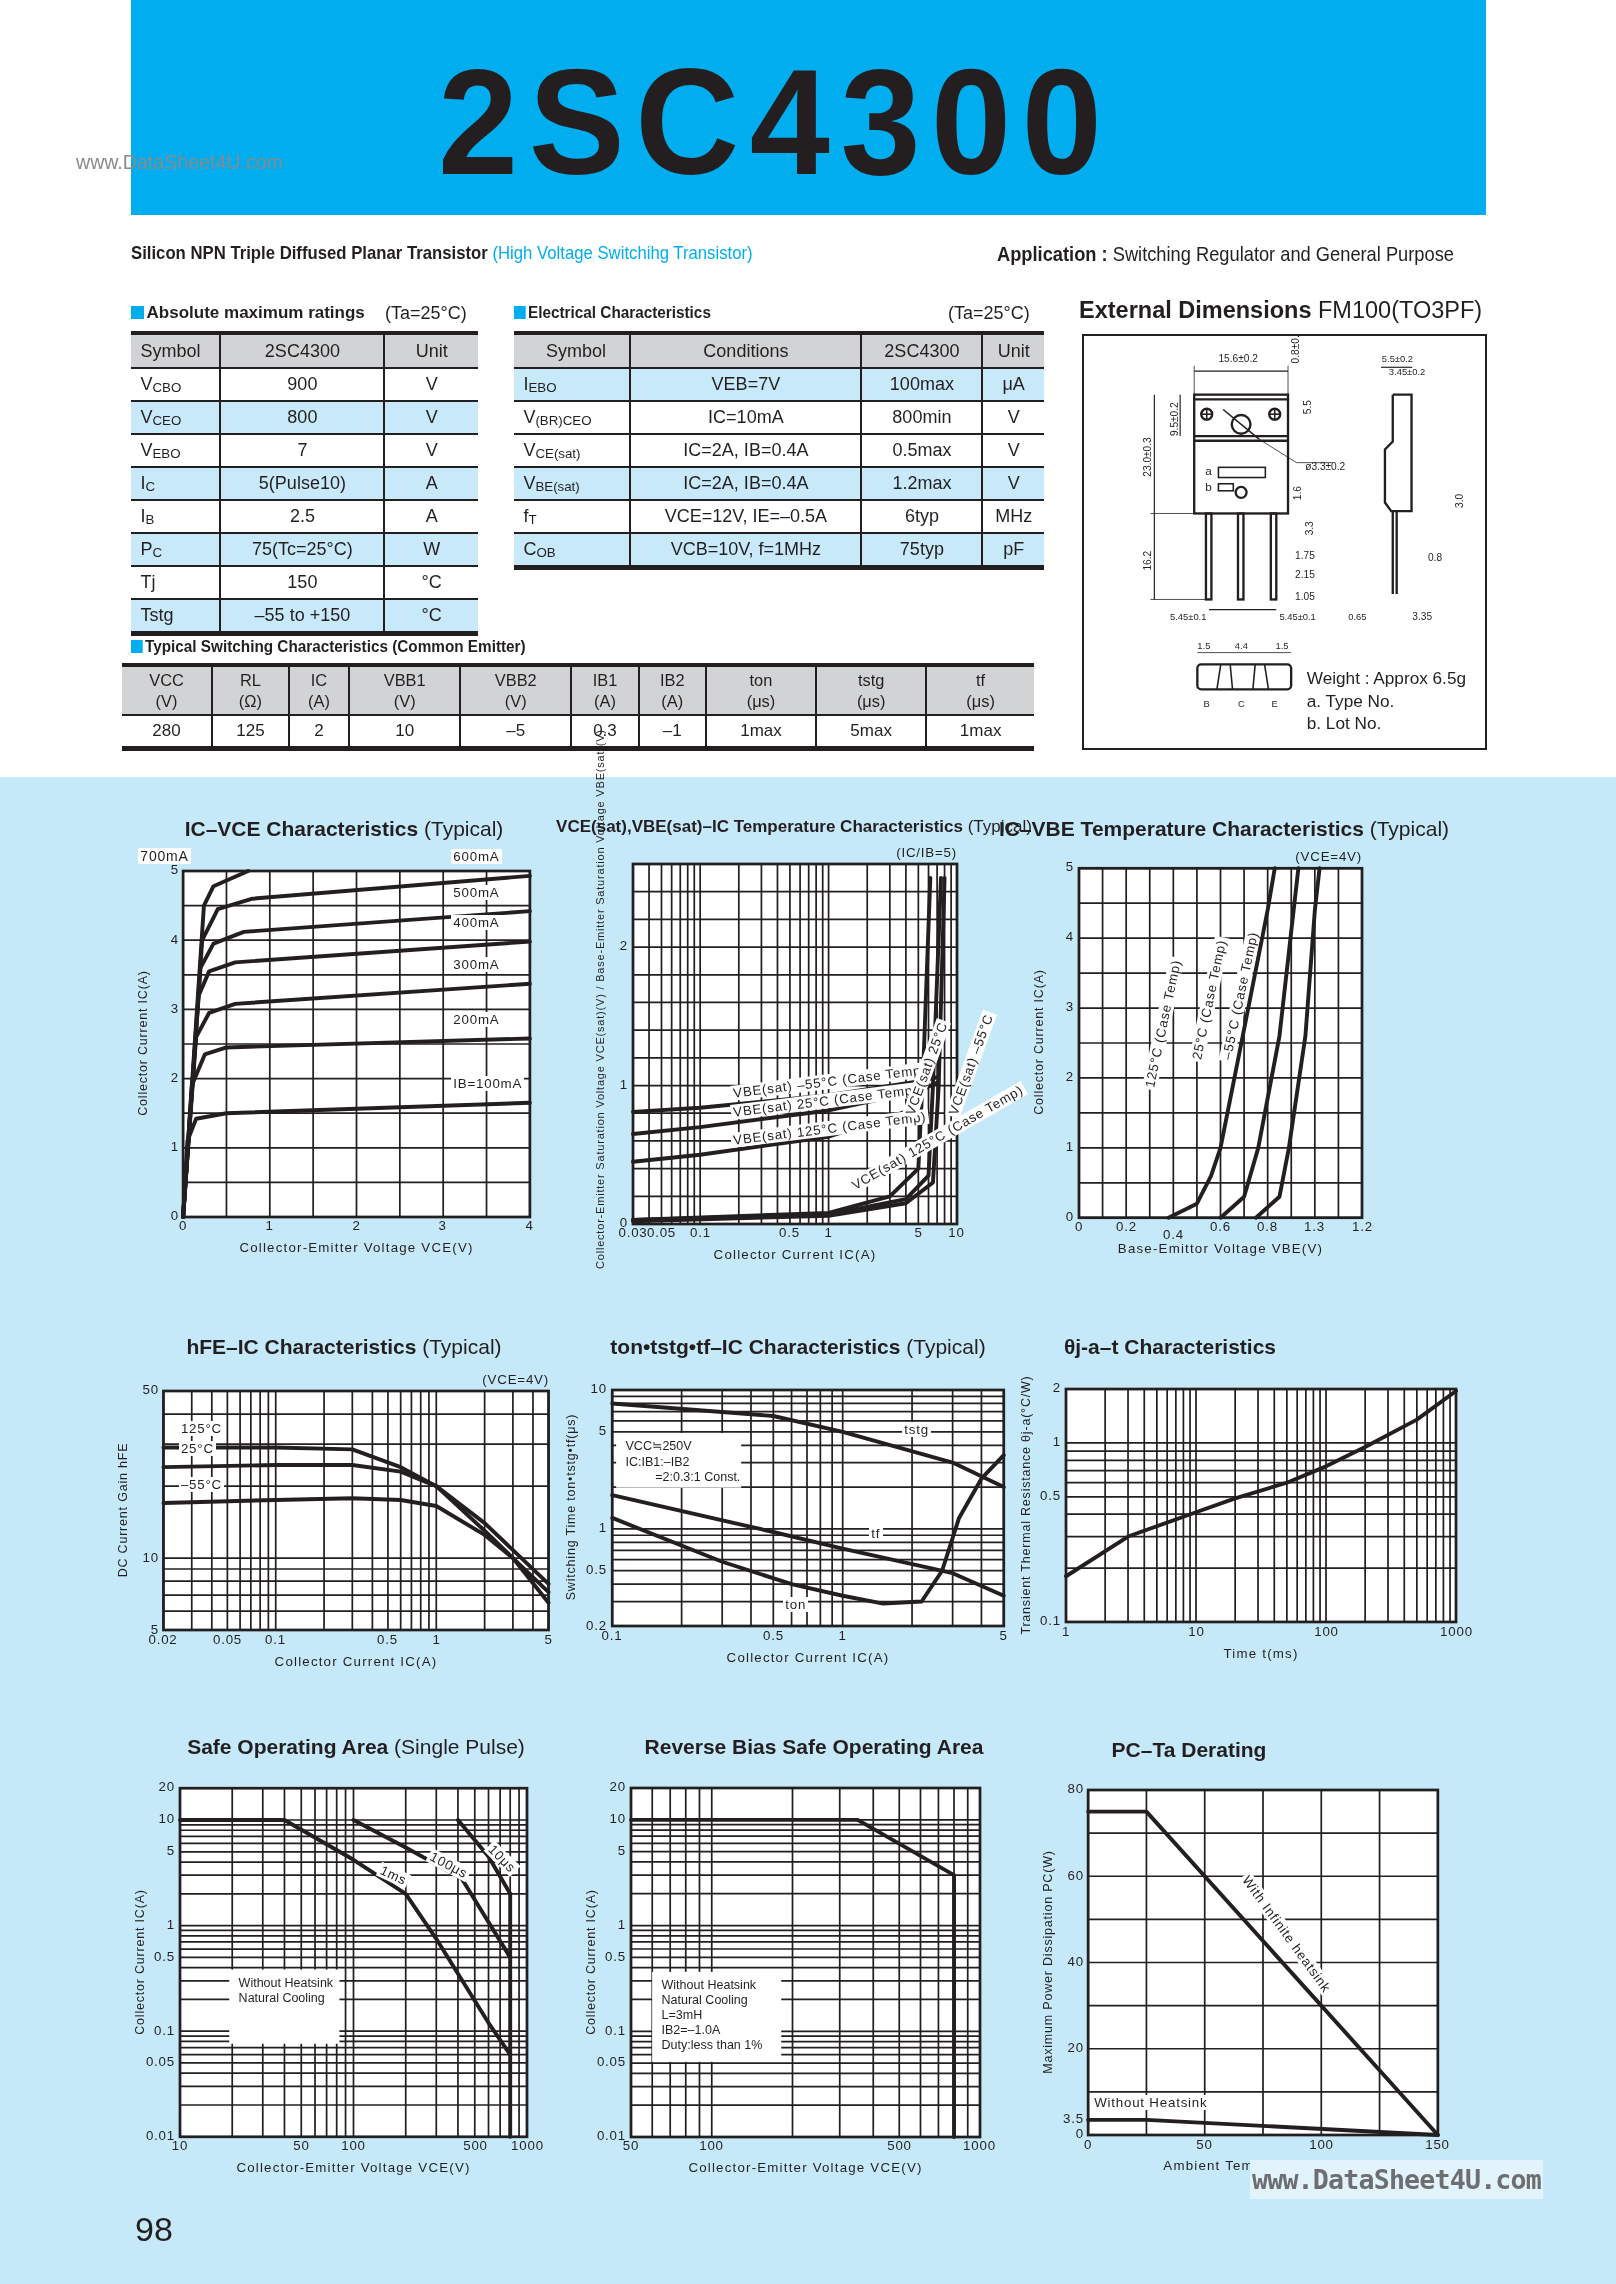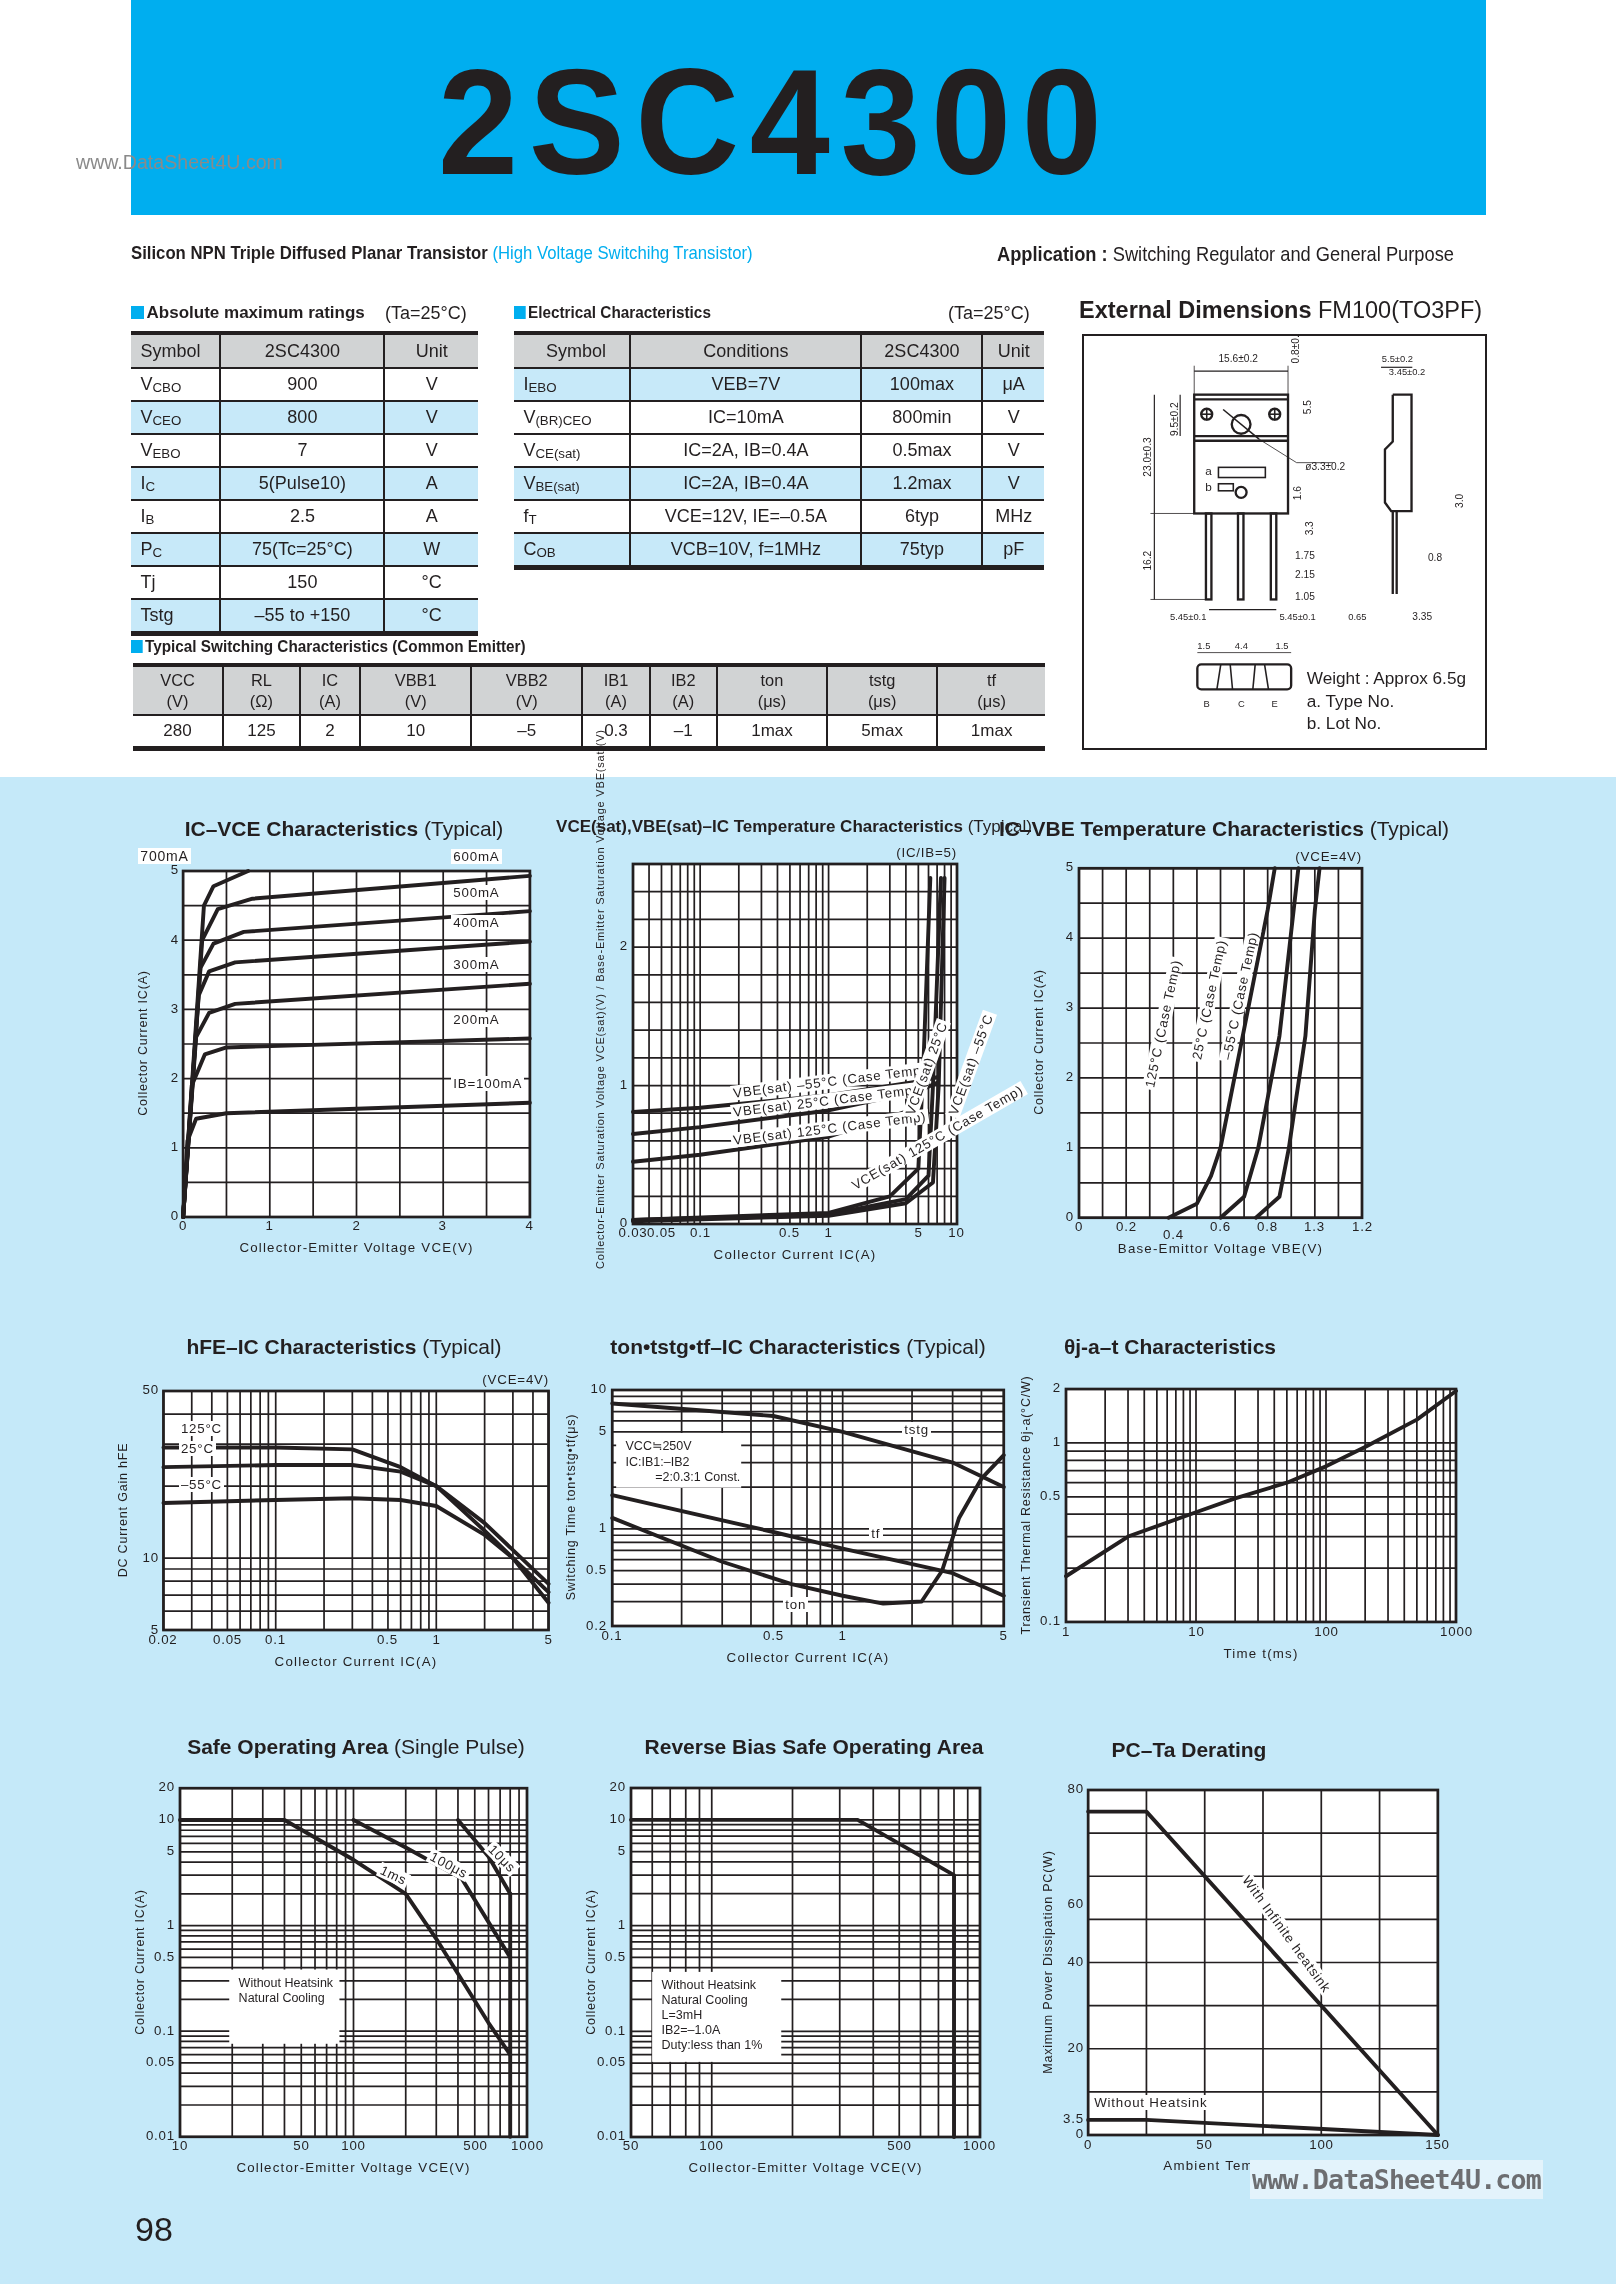--- a/index.html
+++ b/index.html
@@ -160,21 +160,21 @@
         <td>VCB=10V, f=1MHz</td>
         <td>75typ</td>
         <td>pF</td>
       </tr>
     </tbody>
 </table>
 
 <div class="abs sec-title" style="left:131px;top:637px;transform:scaleX(0.9);transform-origin:left top;">
   <span class="sq"></span><span>Typical Switching Characteristics (Common Emitter)</span>
 </div>
-<table class="spec" id="sw-table" style="left:133px;top:663px;width:912px;">
+<table class="spec" id="sw-table" style="left:122px;top:663px;width:912px;">
   <thead>
       <tr id="sw-head">
         <th><span>VCC</span><br><span>(V)</span></th>
         <th><span>RL</span><br><span>(Ω)</span></th>
         <th><span>IC</span><br><span>(A)</span></th>
         <th><span>VBB1</span><br><span>(V)</span></th>
         <th><span>VBB2</span><br><span>(V)</span></th>
         <th><span>IB1</span><br><span>(A)</span></th>
         <th><span>IB2</span><br><span>(A)</span></th>
         <th><span>ton</span><br><span>(μs)</span></th>
@@ -836,21 +836,21 @@
         <path d="M0.0,421.7 L74.5,421.7 L447.0,441.0" stroke="#231f20" stroke-width="5" fill="none" stroke-linejoin="round" stroke-linecap="round"></path>
       </svg>
       <div style="font-size:13.3px;position:absolute;white-space:nowrap;letter-spacing:0.8px;left:-23.5px;width:47px;text-align:center;top:347px;">0</div>
       <div style="font-size:13.3px;position:absolute;white-space:nowrap;letter-spacing:0.8px;left:93px;width:47px;text-align:center;top:347px;">50</div>
       <div style="font-size:13.3px;position:absolute;white-space:nowrap;letter-spacing:0.8px;left:210px;width:47px;text-align:center;top:347px;">100</div>
       <div style="font-size:13.3px;position:absolute;white-space:nowrap;letter-spacing:0.8px;left:326px;width:47px;text-align:center;top:347px;">150</div>
       <div style="font-size:13.3px;position:absolute;white-space:nowrap;letter-spacing:0.8px;right:354px;top:336px;text-align:right;">0</div>
       <div style="font-size:13.3px;position:absolute;white-space:nowrap;letter-spacing:0.8px;right:354px;top:321px;text-align:right;">3.5</div>
       <div style="font-size:13.3px;position:absolute;white-space:nowrap;letter-spacing:0.8px;right:354px;top:250px;text-align:right;">20</div>
       <div style="font-size:13.3px;position:absolute;white-space:nowrap;letter-spacing:0.8px;right:354px;top:164px;text-align:right;">40</div>
-      <div style="font-size:13.3px;position:absolute;white-space:nowrap;letter-spacing:0.8px;right:354px;top:78px;text-align:right;margin-top:28px;">60</div>
+      <div style="font-size:13.3px;position:absolute;white-space:nowrap;letter-spacing:0.8px;right:354px;top:78px;text-align:right;">60</div>
       <div style="font-size:13.3px;position:absolute;white-space:nowrap;letter-spacing:0.8px;right:354px;top:-8.6px;text-align:right;">80</div>
       <div style="position:absolute;left:0;width:350px;text-align:center;top:368px;font-size:13.3px;letter-spacing:1.2px;white-space:nowrap;">Ambient Temperature Ta(°C)</div>
       <div style="position:absolute;width:439px;text-align:center;left:-260px;top:165px;font-size:12.5px;letter-spacing:0.8px;white-space:nowrap;transform:rotate(-90deg);">Maximum Power Dissipation PC(W)</div>
       <div style="position:absolute;left:156px;top:78px;font-size:13.3px;letter-spacing:0.8px;white-space:nowrap;background:#ffffff;padding:0 2.3px;transform-origin:left center;transform:rotate(54deg);">With Infinite heatsink</div>
       <div style="position:absolute;left:3.9px;top:305px;font-size:13.3px;letter-spacing:0.8px;white-space:nowrap;background:#ffffff;padding:0 2.3px;transform-origin:left center;transform:rotate(0deg);">Without Heatsink</div>
     </div>
     <div class="abs chart-title" style="left:915px;width:548px;top:1738px;"><b>PC–Ta Derating</b> <span></span></div>
   </div>
 
 <div class="abs" id="page-num">98</div>

